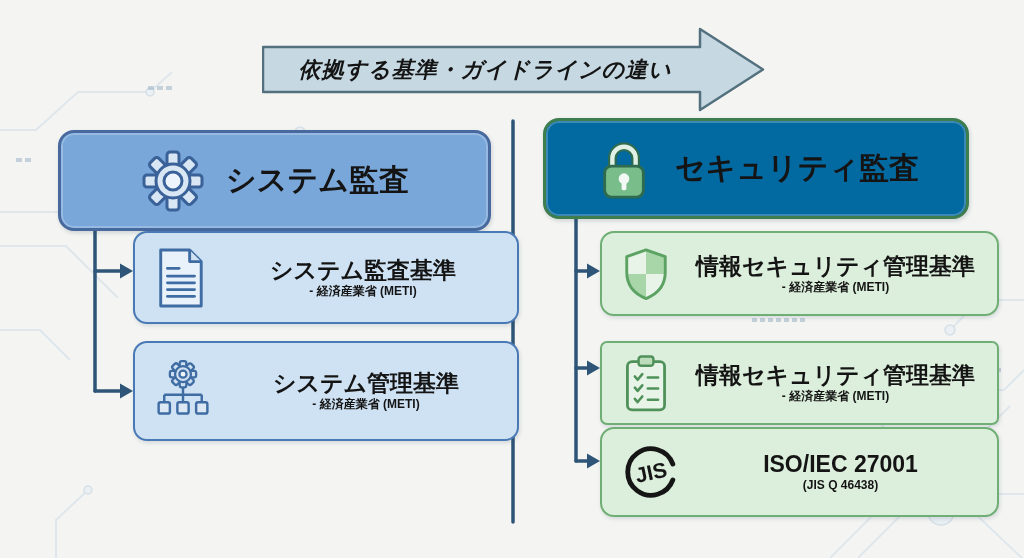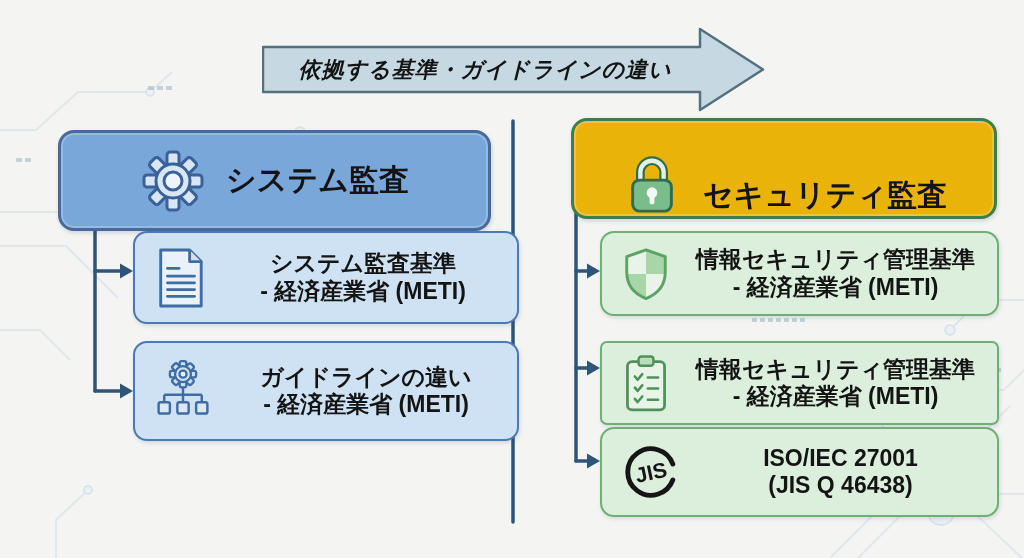--- a/index.html
+++ b/index.html
@@ -17,38 +17,38 @@
     position:absolute;left:8px;top:21px;width:430px;height:45px;
     display:flex;align-items:center;justify-content:center;
     font-size:22px;font-weight:800;letter-spacing:1px;white-space:nowrap;font-style:italic;
   }
   
   .hdr{
     border-radius:16px;display:flex;align-items:center;justify-content:center;
     gap:20px;box-shadow:inset 0 0 0 2px rgba(255,255,255,.22), 1px 2px 4px rgba(40,60,80,.18);
   }
   .hdr-blue{left:58px;top:118px;width:427px;height:95px;background:#79a7d9;border:3px solid #47699e;margin-top:12px;}
-  .hdr-green{left:571px;top:118px;width:420px;height:95px;background:#eab308;border:3px solid #3e7d4e;align-items:flex-end;}
+  .hdr-green{left:543px;top:118px;width:420px;height:95px;background:#0369a1;border:3px solid #3e7d4e;}
   .hdr-label{font-size:30px;font-weight:800;white-space:nowrap;}
   
   .sub{
     border-radius:14px;display:flex;align-items:center;
     padding:0 12px 0 18px;gap:14px;
     box-shadow:1px 2px 4px rgba(40,60,80,.15);
   }
   .sub-blue{background:#cfe2f3;border:2.5px solid #4a7ab5;}
   .sub-green{background:#dcefdc;border:2.5px solid #6fae74;}
   .sub1-l{left:133px;top:231px;width:352px;height:89px;}
   .sub2-l{left:133px;top:341px;width:352px;height:96px;}
   .sub1-r{left:600px;top:231px;width:365px;height:81px;}
   .sub2-r{left:600px;top:341px;width:365px;height:80px;border-radius:7px;}
   .sub3-r{left:600px;top:427px;width:365px;height:86px;}
   .sub-text{flex:1;text-align:center;line-height:1.18;}
   .box-title{font-size:23px;font-weight:800;white-space:nowrap;}
-  .box-subtitle{font-size:23px;font-weight:700;white-space:nowrap;}
+  .box-subtitle{font-size:12px;font-weight:700;white-space:nowrap;}
   .iconbox{flex:0 0 auto;display:flex;align-items:center;justify-content:center;}
   
   .overlay{left:0;top:0;pointer-events:none;}
 </style>
 </head>
 <body>
 
 <div id="canvas">
 
   <svg class="abs overlay" width="1024" height="558">
@@ -173,21 +173,21 @@
           <path d="M12,38 V46 M32,38 V46 M52,38 V46"></path>
         </g>
         <g fill="#dce9f5" stroke="#3e6ca3" stroke-width="2.6">
           <rect x="6" y="46" width="12" height="12" rx="2"></rect>
           <rect x="26" y="46" width="12" height="12" rx="2"></rect>
           <rect x="46" y="46" width="12" height="12" rx="2"></rect>
         </g>
       </svg>
     </span>
     <span class="sub-text">
-      <div class="box-title">ガイドラインの違い</div>
+      <div class="box-title">システム管理基準</div>
       <div class="box-subtitle">- 経済産業省 (METI)</div>
     </span>
   </div>
 
   <div class="abs hdr hdr-green">
     <span class="iconbox">
       <svg width="62" height="66" viewBox="0 0 64 66">
         <path d="M20,32 v-10 a12,12 0 0 1 24,0 v10" fill="none" stroke="#2f6b4f" stroke-width="9" stroke-linecap="round"></path>
         <path d="M20,32 v-10 a12,12 0 0 1 24,0 v10" fill="none" stroke="#e2f1e6" stroke-width="4.5" stroke-linecap="round"></path>
         <rect x="12" y="30" width="40" height="32" rx="7" fill="#79bd8b" stroke="#2f6b4f" stroke-width="3"></rect>

